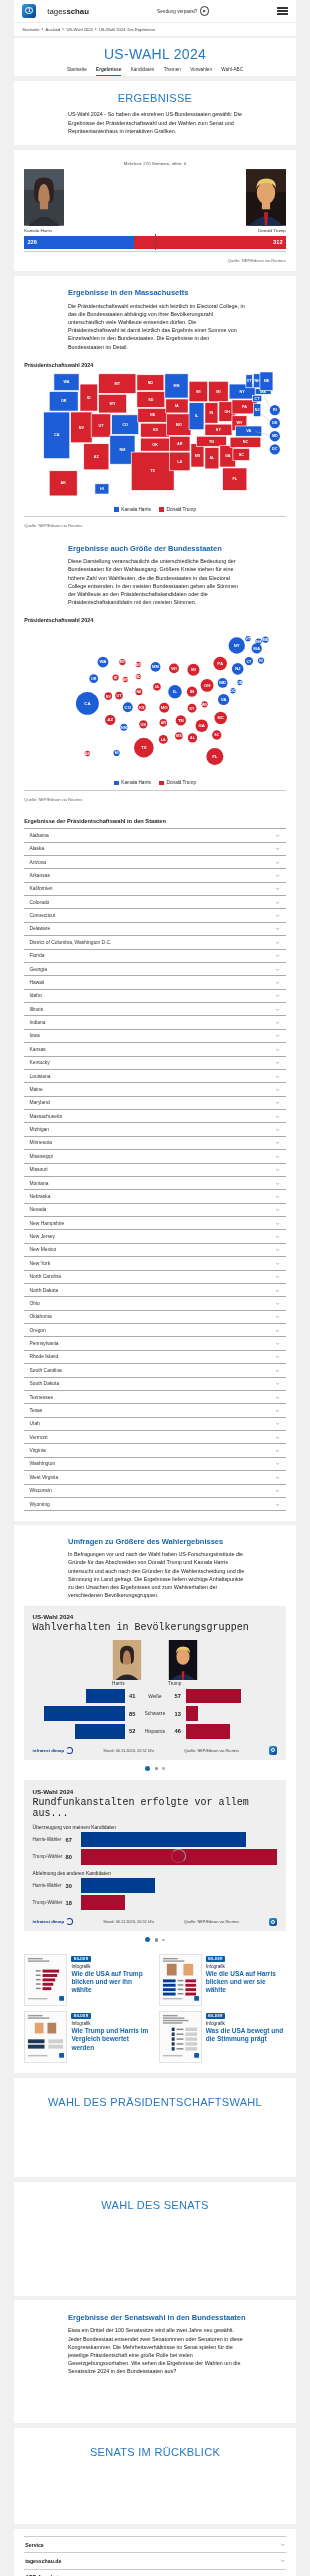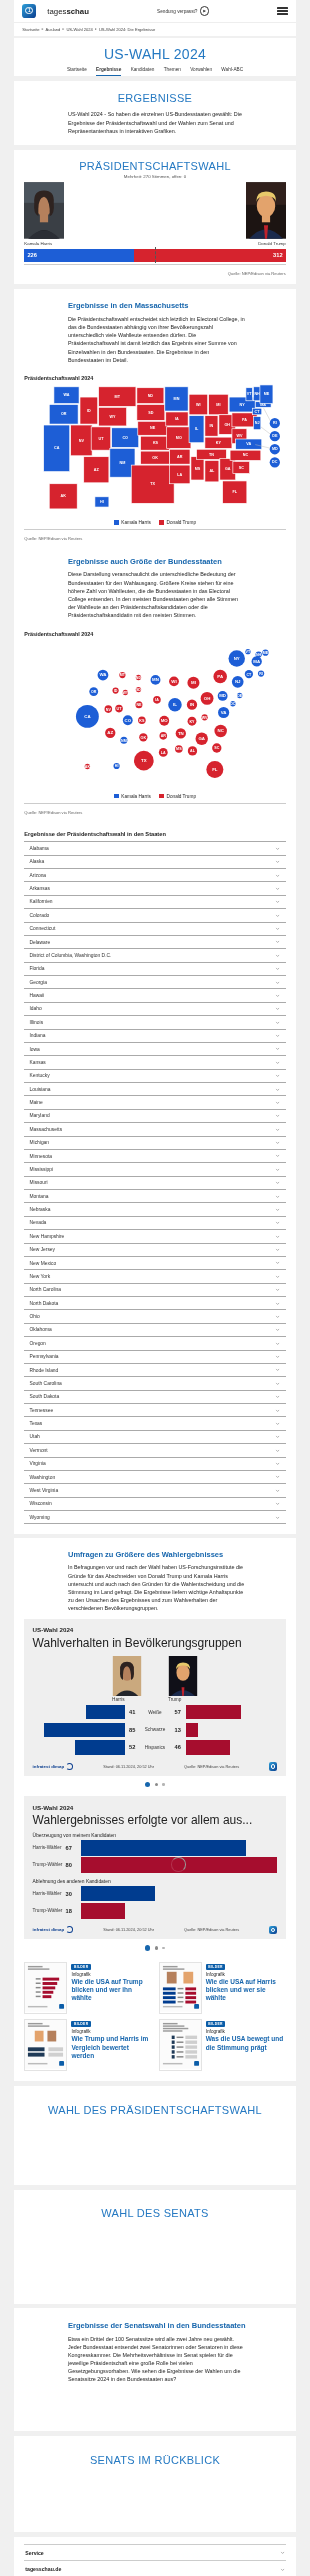--- a/index.html
+++ b/index.html
@@ -50,21 +50,21 @@
   .evbar .maj{position:absolute;top:-2.1px;bottom:-1px;border-left:1px dashed #555;}
   
   .accHead{font-size:5.7px;font-weight:bold;margin:8.3px 0 4.1px 10.3px;}
   .acc{margin:0 10.3px;}
   .accrow{display:flex;justify-content:space-between;align-items:center;border-top:0.5px solid #aaa;padding:3.6px 5.2px;font-size:4.9px;color:#333;cursor:pointer;}
   .acc .accrow:last-child{border-bottom:0.5px solid #aaa;}
   .chev{width:5.2px;height:5.2px;flex:none;}
   
   .panel{background:#efefef;margin:7.2px 10.3px 0;padding:7.2px 8.3px 5.2px;box-sizing:border-box;}
   .panel .kick{font-size:6.2px;font-weight:bold;margin:0 0 2.1px;}
-  .panel .ptitle{font-size:12px;color:#222;margin:0 0 6.2px;font-weight:normal;}
+  .panel .ptitle{font-size:10px;color:#222;margin:0 0 6.2px;font-weight:normal;font-family:Liberation Mono, monospace;}
   .duo{display:flex;justify-content:center;gap:26px;margin-bottom:2.1px;}
   .duo .dcol{display:flex;flex-direction:column;align-items:flex-start;gap:1.6px;font-size:4.7px;color:#333;}
   .duo .photo{width:30px;height:40px;}
   .grow{display:flex;align-items:center;height:15.5px;margin:2.1px 0;}
   .grow .lz{flex:1;display:flex;justify-content:flex-end;}
   .grow .rz{flex:1;display:flex;}
   .grow .val{width:15.5px;text-align:center;font-size:5.7px;font-weight:bold;color:#222;flex:none;}
   .grow .cat{width:30px;text-align:center;font-size:4.7px;color:#333;flex:none;}
   .grow .bar{height:14.5px;}
   .hrow{display:flex;align-items:center;margin:1.6px 0;}
@@ -141,21 +141,20 @@
       <div class="tab">Wahl-ABC</div>
     </div>
 </div>
 
 <div class="card" style="padding:11.4px 0 10.3px">
   <h2 class="secTitle">ERGEBNISSE</h2>
   <p class="bodytext">US-Wahl 2024 - So haben die einzelnen US-Bundesstaaten gewählt: Die Ergebnisse der Präsidentschaftswahl und der Wahlen zum Senat und Repräsentantenhaus in interaktiven Grafiken.</p>
 </div>
 
 <div class="card" style="padding:10.3px 0 2.1px">
-  <h2 class="secTitle" style="margin-bottom:2.1px">PRÄSIDENTSCHAFTSWAHL</h2>
   <div class="meta">Mehrheit: 270 Stimmen, offen: 0</div>
   <div class="cands">
     <div class="cand">
       <svg class="photo" viewBox="0 0 78 110">
         <rect width="78" height="110" fill="#3a3f45"></rect>
         <rect x="0" y="0" width="78" height="40" fill="#4c555e"></rect>
         <path d="M12 110 Q39 76 66 110 Z" fill="#23252b"></path>
         <ellipse cx="39" cy="44" rx="17" ry="22" fill="#b5805c"></ellipse>
         <path d="M20 40 Q18 16 39 16 Q60 16 58 40 Q60 64 50 66 L50 52 Q48 30 39 28 Q28 30 28 52 L28 66 Q18 62 20 40 Z" fill="#2e2320"></path>
         <rect x="31" y="62" width="16" height="16" fill="#b5805c"></rect>
@@ -811,21 +810,21 @@
     </div>
   </div>
   <div class="dots">
     <i style="width:5.2px;height:5.2px;background:#1766ad"></i>
       <i style="width:3.6px;height:3.6px;background:#8a8a8a"></i>
       <i style="width:2.6px;height:2.6px;background:#b5b5b5"></i>
   </div>
 
   <div class="panel">
     <div class="kick">US-Wahl 2024</div>
-    <div class="ptitle">Wahlergebnisses erfolgte vor allem aus...</div>
+    <div class="ptitle">Rundfunkanstalten erfolgte vor allem aus...</div>
     <div id="reasonGroups">
         <div class="glabel">Überzeugung von meinem Kandidaten</div>
         <div class="hrow">
           <div class="hlab">Harris-Wähler</div>
           <div class="hval">67</div>
           <div class="htrack">
             <div class="hbar" style="width: 83.75%; background: rgb(0, 60, 143);"></div>
           </div>
         </div>
         <div class="hrow">

